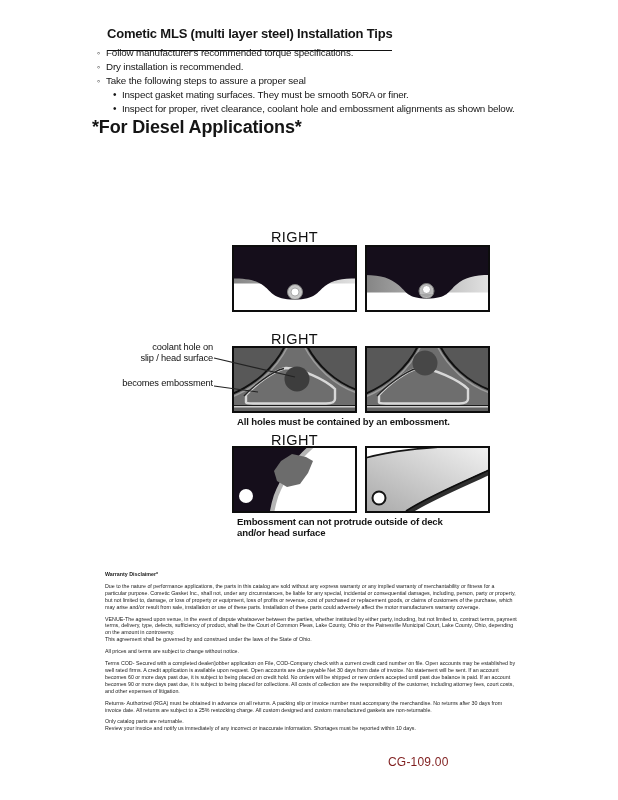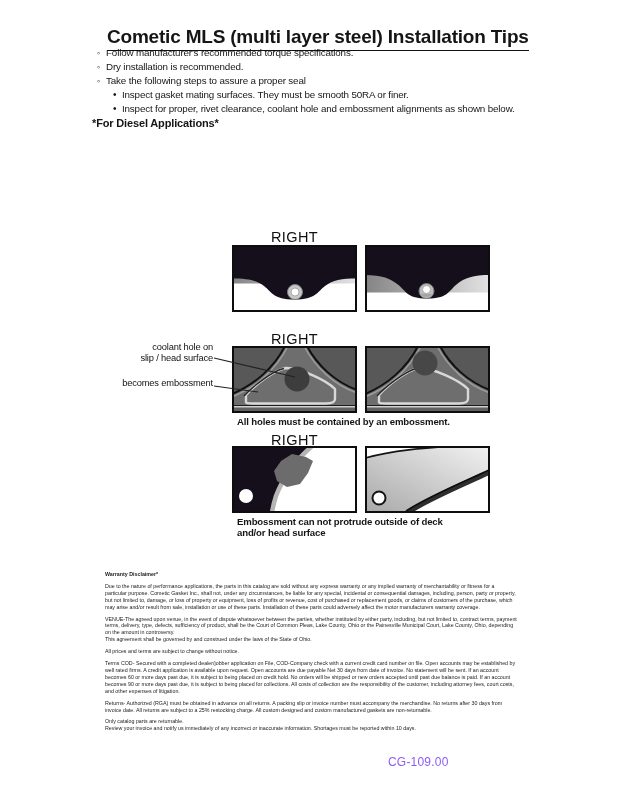--- a/index.html
+++ b/index.html
@@ -5,49 +5,49 @@
   * { margin:0; padding:0; box-sizing:border-box; }
   html,body { background:#f3f3f3; }
   .page {
     position:relative; width:618px; height:800px; margin:0 auto;
     background:#ffffff; overflow:hidden;
     font-family:"Liberation Sans", sans-serif; color:#151515;
     letter-spacing:-0.15px;
   }
   .title {
     position:absolute; left:107px; top:26px;
-    font-size:19px; font-weight:bold; letter-spacing:-0.2px;
-    border-bottom:1.6px solid #111; padding-bottom:2px; display:inline-block;
+    font-size:13px; font-weight:bold; letter-spacing:-0.2px;
+    border-bottom:1.6px solid #111; padding-bottom:9px; display:inline-block;
   }
   .bullets { position:absolute; left:97px; top:46px; width:455px; font-size:9.8px; line-height:14px; }
   .bline { position:relative; padding-left:9px; white-space:nowrap; }
   .bline .mk { position:absolute; left:0; top:0; font-size:9px; }
   .sline { position:relative; padding-left:25px; white-space:nowrap; }
   .sline .mk { position:absolute; left:16px; top:0; font-size:10px; }
-  .diesel-heading { position:absolute; left:92px; top:117px; font-size:11px; font-weight:bold; }
+  .diesel-heading { position:absolute; left:92px; top:117px; font-size:18px; font-weight:bold; }
   .para { position:absolute; left:92px; width:408px; font-size:9.8px; line-height:13px; }
   .p1 { top:135px; }
   .p2 { top:168px; }
   .note { position:absolute; left:92px; top:207px; font-size:9.8px; }
 
   .diagram-area { position:absolute; left:100px; top:228px; width:460px; height:322px; }
   .dg-label { position:absolute; width:125px; text-align:center; font-size:14.5px; letter-spacing:0.4px; color:#101010; }
   .dg-label.wrongcol { left:265px; width:122px;margin-top:16px; }
   .dg-label.rightcol { left:132px; }
   .dg-box { position:absolute; width:125px; height:67px; }
   .dg-box.rightcol { left:132px; }
   .dg-box.wrongcol { left:265px; }
   .dg-caption { position:absolute; left:137px; font-size:9.6px; font-weight:bold; line-height:11px; }
   .annot { position:absolute; left:0; width:113px; text-align:right; font-size:9.3px; line-height:10.5px; white-space:pre-line; color:#111; }
   .leader-overlay { position:absolute; left:0; top:0; pointer-events:none; }
 
   .warranty { position:absolute; left:105px; top:571px; width:412px; font-size:5.3px; line-height:6.9px; letter-spacing:0; color:#222; }
   .warranty .w-head { font-weight:bold; margin-bottom:5px; }
   .warranty p { margin-bottom:5px; white-space:pre-line; }
-  .footer-code { position:absolute; left:388px; top:755px; font-size:12px; letter-spacing:0.2px; color:#8b5cf6; }
+  .footer-code { position:absolute; left:388px; top:755px; font-size:12px; letter-spacing:0.2px; color:#7f1d1d; }
 </style>
 </head>
 <body>
 
 <div class="page">
 
   <div class="title">Cometic MLS (multi layer steel) Installation Tips</div>
 
   <div class="bullets">
     <div class="bline"><span class="mk">◦</span><span>Follow manufacturer's recommended torque specifications.</span></div>

